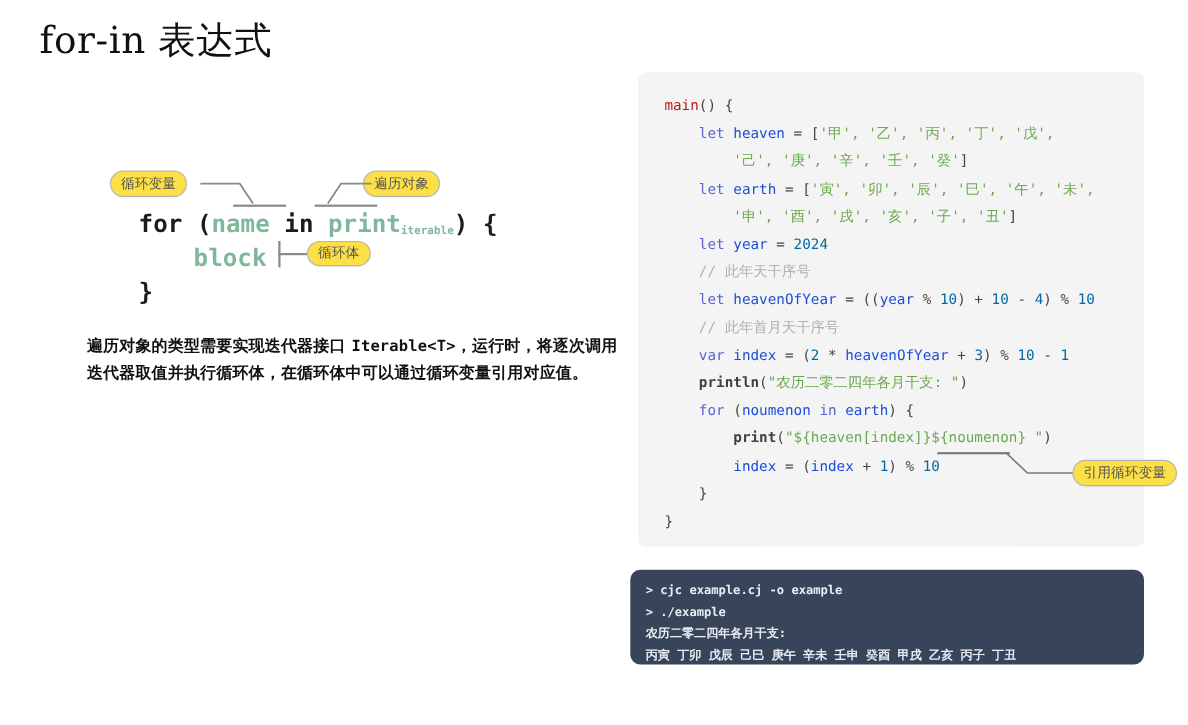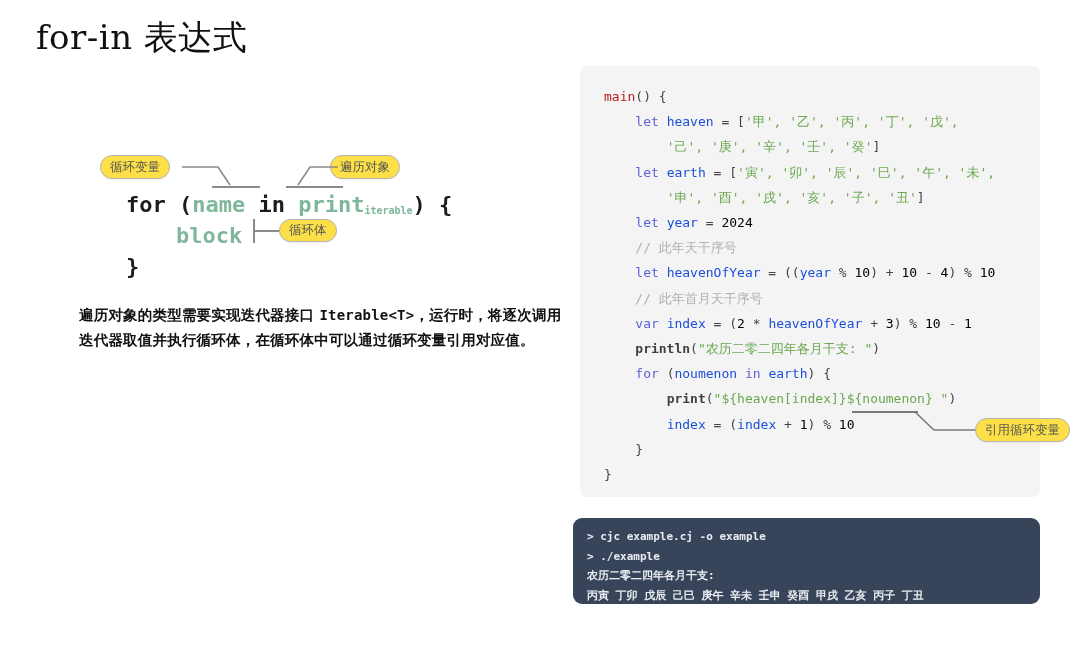--- a/index.html
+++ b/index.html
@@ -108,21 +108,21 @@
   .code-panel pre {
     margin: 0;
     font-family: "DejaVu Sans Mono", "Liberation Mono", monospace;
     font-size: 13px;
     line-height: 25.2px;
     color: #383838;
     white-space: pre;
   }
   .c-kw      { color: #5b62d6; }
   .c-ident   { color: #1d4ed8; margin-top: 32px; }
-  .c-num     { color: #000000; }
+  .c-num     { color: #0369a1; }
   .c-str     { color: #6aa84f; }
   .c-cmt     { color: #b0b0b0; }
   .c-fn      { color: #404040; font-weight: 700; }
   .c-plain   { color: #444444; }
   .c-main    { color: #b91c1c; }
 
   
   .noumenon-underline {
     position: absolute; left: 852px; top: 411px;
     width: 66px; height: 1.8px; background: #7a7a7a;

